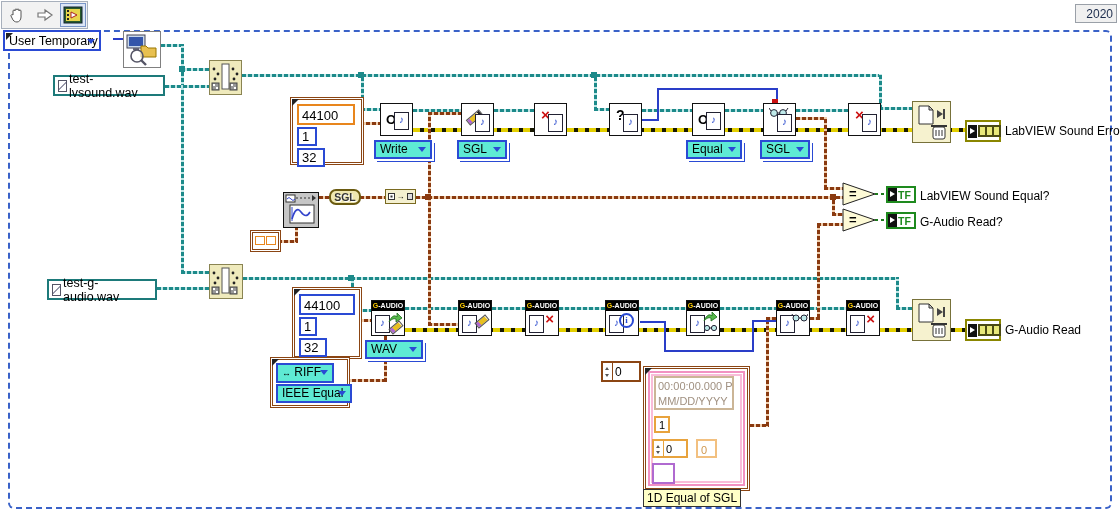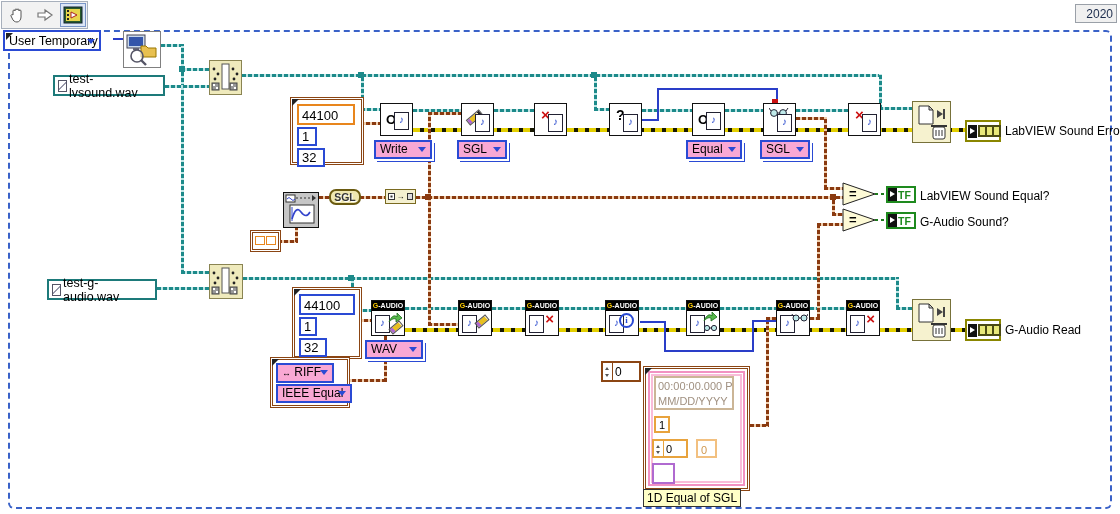--- a/index.html
+++ b/index.html
@@ -30,21 +30,21 @@
   
   .num{position:absolute;background:#fff;font-size:13px;display:flex;align-items:flex-end;padding-left:3px;box-sizing:border-box;}
   .b-int{border:2px solid #2a4ad4;}
   .b-flt{border:2px solid #e8861d;}
   .cluster{position:absolute;border:1px solid #8b4513;background:#fff;box-shadow:inset 0 0 0 1px #fff,inset 0 0 0 2px #8b4513;}
   .corner::before{content:"";position:absolute;left:1px;top:1px;border-top:7px solid #222;border-right:7px solid transparent;z-index:4;}
   .strc{position:absolute;background:#fff;border:2px solid #1d7a7a;display:flex;align-items:center;gap:2px;font-size:12.5px;padding:0 3px;box-sizing:border-box;}
   .pathglyph{width:7px;height:10px;border:1px solid #556;background:linear-gradient(135deg,#fff 45%,#99a 45%,#99a 55%,#fff 55%);flex:0 0 auto;}
   .ring{position:absolute;background:#fff;border:2px solid #2a4ad4;font-size:12.5px;display:flex;align-items:center;padding-left:4px;box-sizing:border-box;}
   .darr{position:absolute;right:4px;top:7px;width:0;height:0;border:4px solid transparent;border-top:5px solid #2a4ad4;}
-  .dd{position:absolute;background:#f9a8d4;border:2px solid #2a4ad4;font-size:12px;line-height:15px;color:#000;padding:0 16px 0 4px;white-space:nowrap;box-shadow:2px 2px 0 0 #fff,3px 3px 0 0 #2a4ad4;box-sizing:content-box;}
+  .dd{position:absolute;background:#5eead4;border:2px solid #2a4ad4;font-size:12px;line-height:15px;color:#000;padding:0 16px 0 4px;white-space:nowrap;box-shadow:2px 2px 0 0 #fff,3px 3px 0 0 #2a4ad4;box-sizing:content-box;}
   .dd.nostack{box-shadow:none;}
   .dd::after{content:"";position:absolute;right:4px;top:5px;border:4px solid transparent;border-top:5px solid #2a4ad4;}
   
   .node{position:absolute;background:#fff;border:1px solid #111;box-sizing:border-box;}
   .gband{height:10px;background:#000;color:#fff;font-size:7px;font-weight:bold;text-align:center;line-height:10px;overflow:hidden;}
   .gband::first-letter{color:#ffcc00;}
   .fn{position:absolute;width:13px;height:16px;border:1px solid #223;background:#fff;font-size:10px;color:#2244cc;line-height:14px;text-align:center;}
   .glyphO{position:absolute;font-weight:bold;font-size:13px;}
   .glyphX{position:absolute;font-weight:bold;font-size:15px;color:#cc1111;line-height:12px;}
   .glyphQ{position:absolute;font-weight:bold;font-size:14px;}
@@ -373,21 +373,21 @@
 
   <div class="tf" style="left:886px;top:186px">
     <i class="play"></i>
     <span class="tftxt">TF</span>
   </div>
   <div class="lbl" style="left:920px;top:189px">LabVIEW Sound Equal?</div>
   <div class="tf" style="left:886px;top:212px">
     <i class="play"></i>
     <span class="tftxt">TF</span>
   </div>
-  <div class="lbl" style="left:920px;top:215px">G-Audio Sound?</div>
+  <div class="lbl" style="left:920px;top:215px">G-Audio Read?</div>
 
   <div class="cluster corner" style="left:292px;top:287px;width:68px;height:70px">
     <div class="num b-int" style="left:6px;top:6px;width:56px;height:21px">
         <span>44100</span>
       </div>
     <div class="num b-int" style="left:6px;top:29px;width:18px;height:19px">
         <span>1</span>
       </div>
     <div class="num b-int" style="left:6px;top:50px;width:28px;height:19px">
         <span>32</span>

